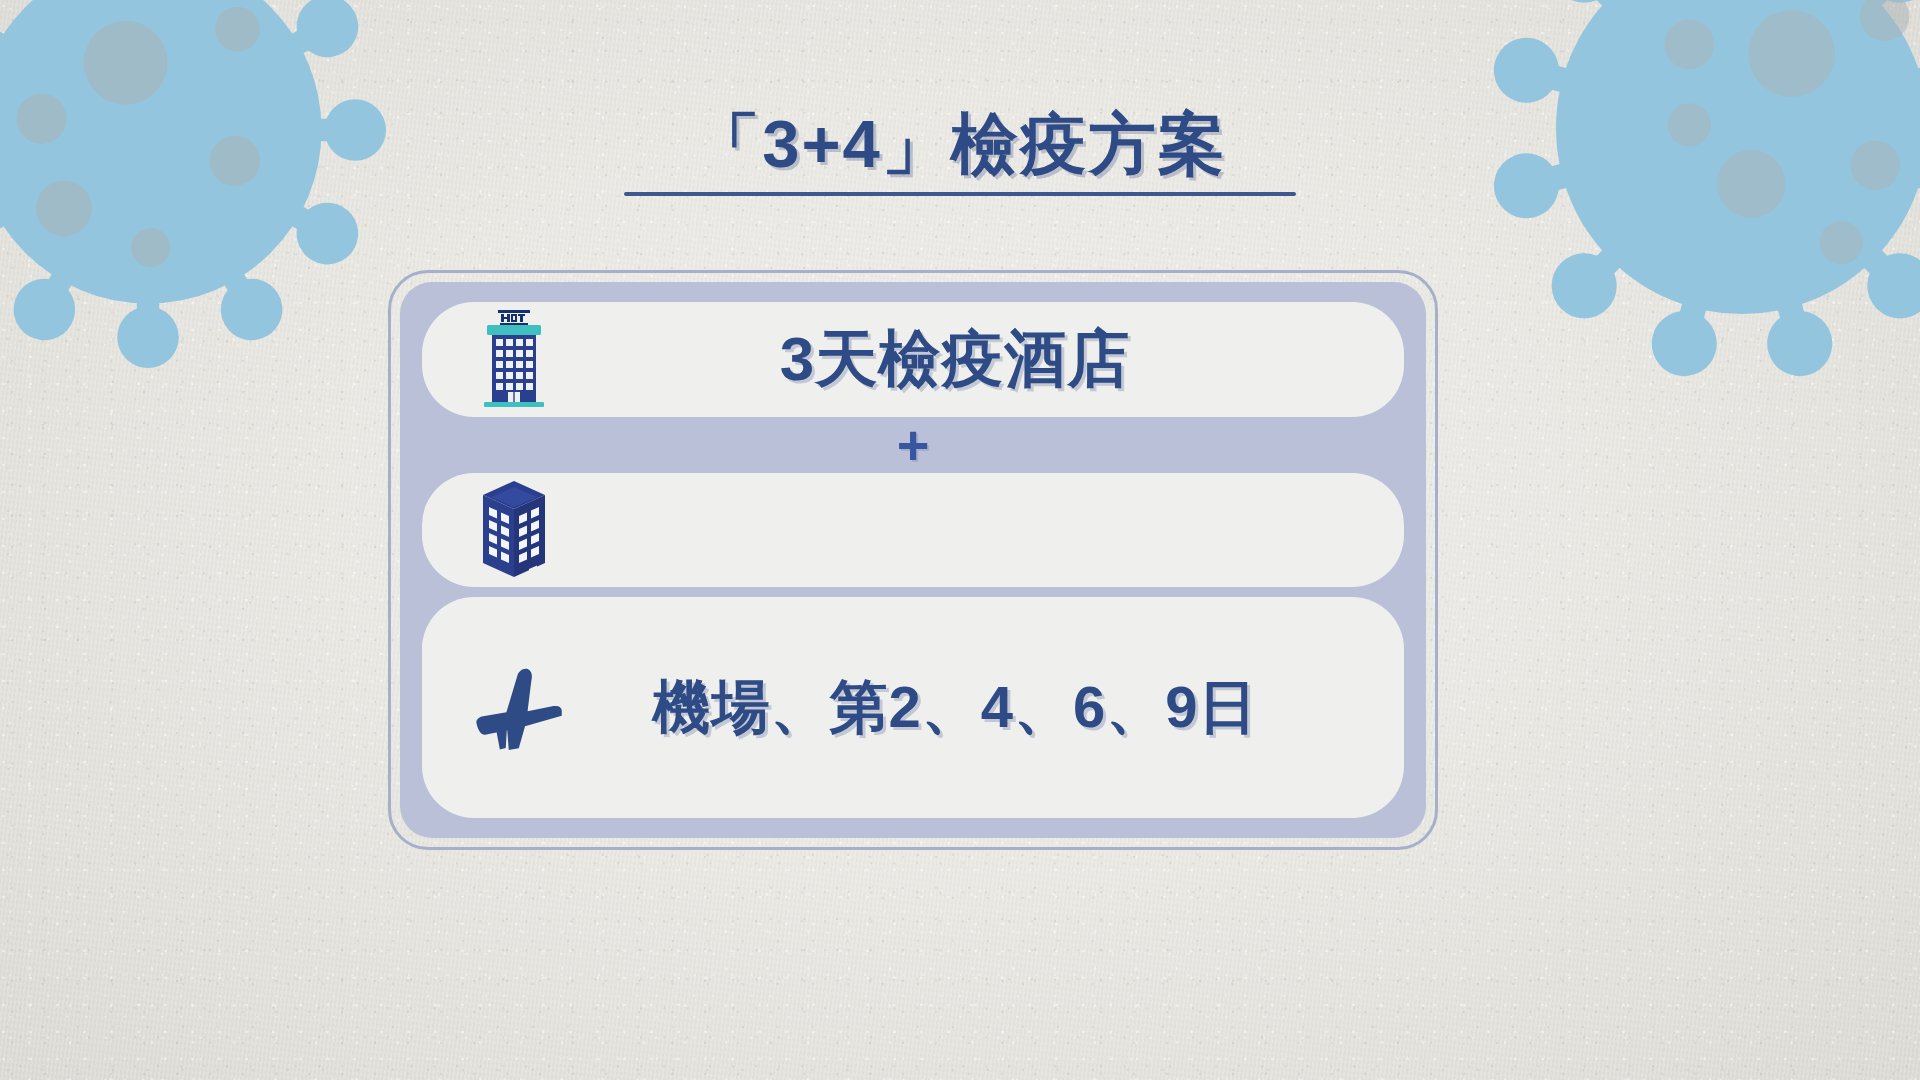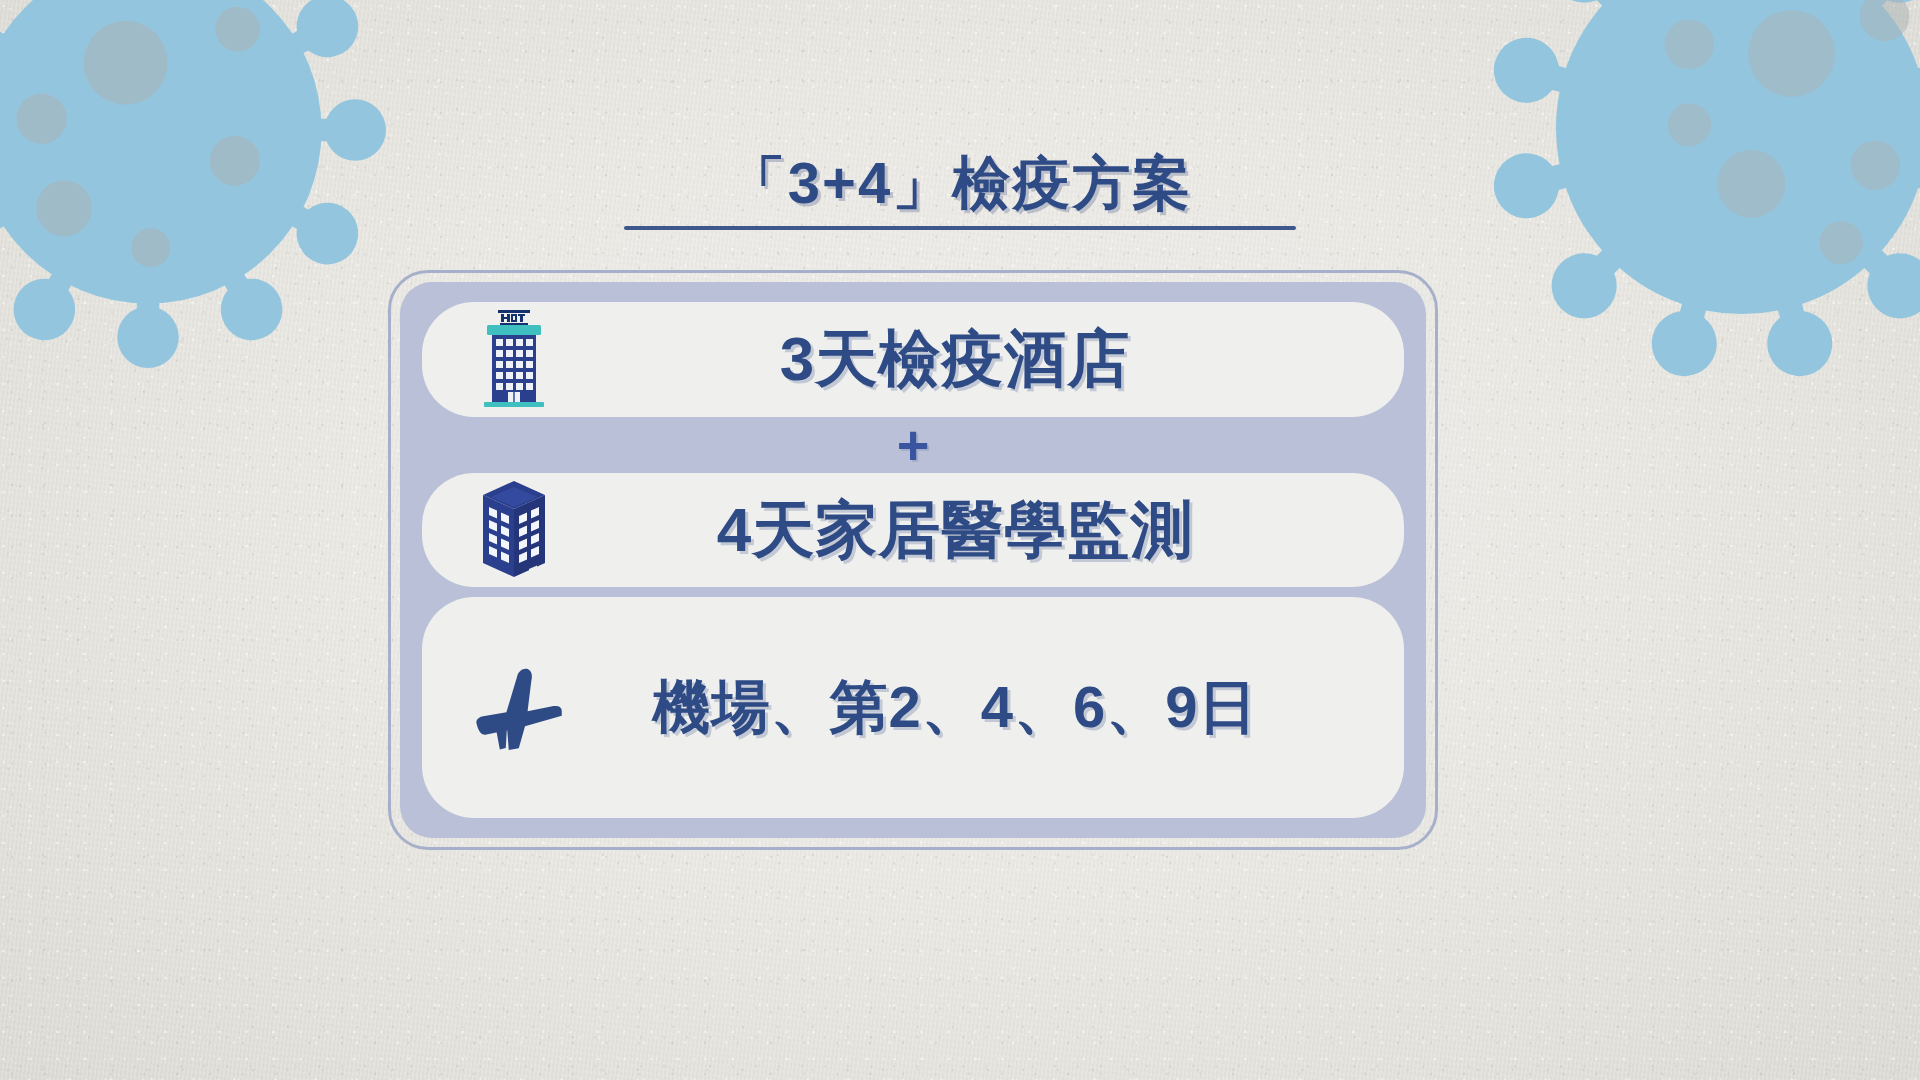--- a/index.html
+++ b/index.html
@@ -60,28 +60,27 @@
 
   
   #title-block {
     position: absolute;
     left: 0;
     top: 108px;
     width: 1920px;
     text-align: center;
   }
   #page-title {
-    font-size: 58px;
+    font-size: 67px;
     font-weight: 700;
     letter-spacing: 2px;
     color: #2f4b86;
     line-height: 1.06;
     text-shadow: 3px 3px 0 rgba(120,132,164,.42);
     white-space: nowrap;
-    margin-top: 44px;
   }
   #title-rule {
     width: 672px;
     height: 4px;
     margin: 13px auto 0;
     background: #2f4b86;
     border-radius: 2px;
     opacity: .92;
   }
 
@@ -392,21 +391,20 @@
               <polygon points="60,46.6 68,43 68,51 60,54.6"></polygon>
               <polygon points="48,65 56,61.4 56,69.4 48,73"></polygon>
               <polygon points="60,59.6 68,56 68,64 60,67.6"></polygon>
               <polygon points="48,78 56,74.4 56,82.4 48,86"></polygon>
               <polygon points="60,72.6 68,69 68,77 60,80.6"></polygon>
             </g>
 
             <polygon points="58,92 66,88.4 66,96.4 58,100" fill="#eff0ee"></polygon>
           </svg>
         </div>
-        <div class="pill-text">4天家居醫學監測</div>
       </div>
 
       <div class="gap-sm"></div>
 
       <div class="pill pill-3">
         <div class="pill-icon">
           <svg width="110" height="96" viewBox="0 0 110 96" aria-hidden="true">
             <g fill="#2f4b86" transform="rotate(-22 55 48)">
               <path d="M14,50 C14,46 18,44 23,45 L46,50 L70,20 C73,16 79,15 82,18 C85,21 84,26 81,30 L66,57 L92,62 C97,63 99,66 98,69 L96,74 L58,70 L44,88 L34,86 L40,67 L18,63 C14,62 13,56 14,50 Z"></path>
               <path d="M30,62 L26,82 L32,83 L40,66 Z"></path>

